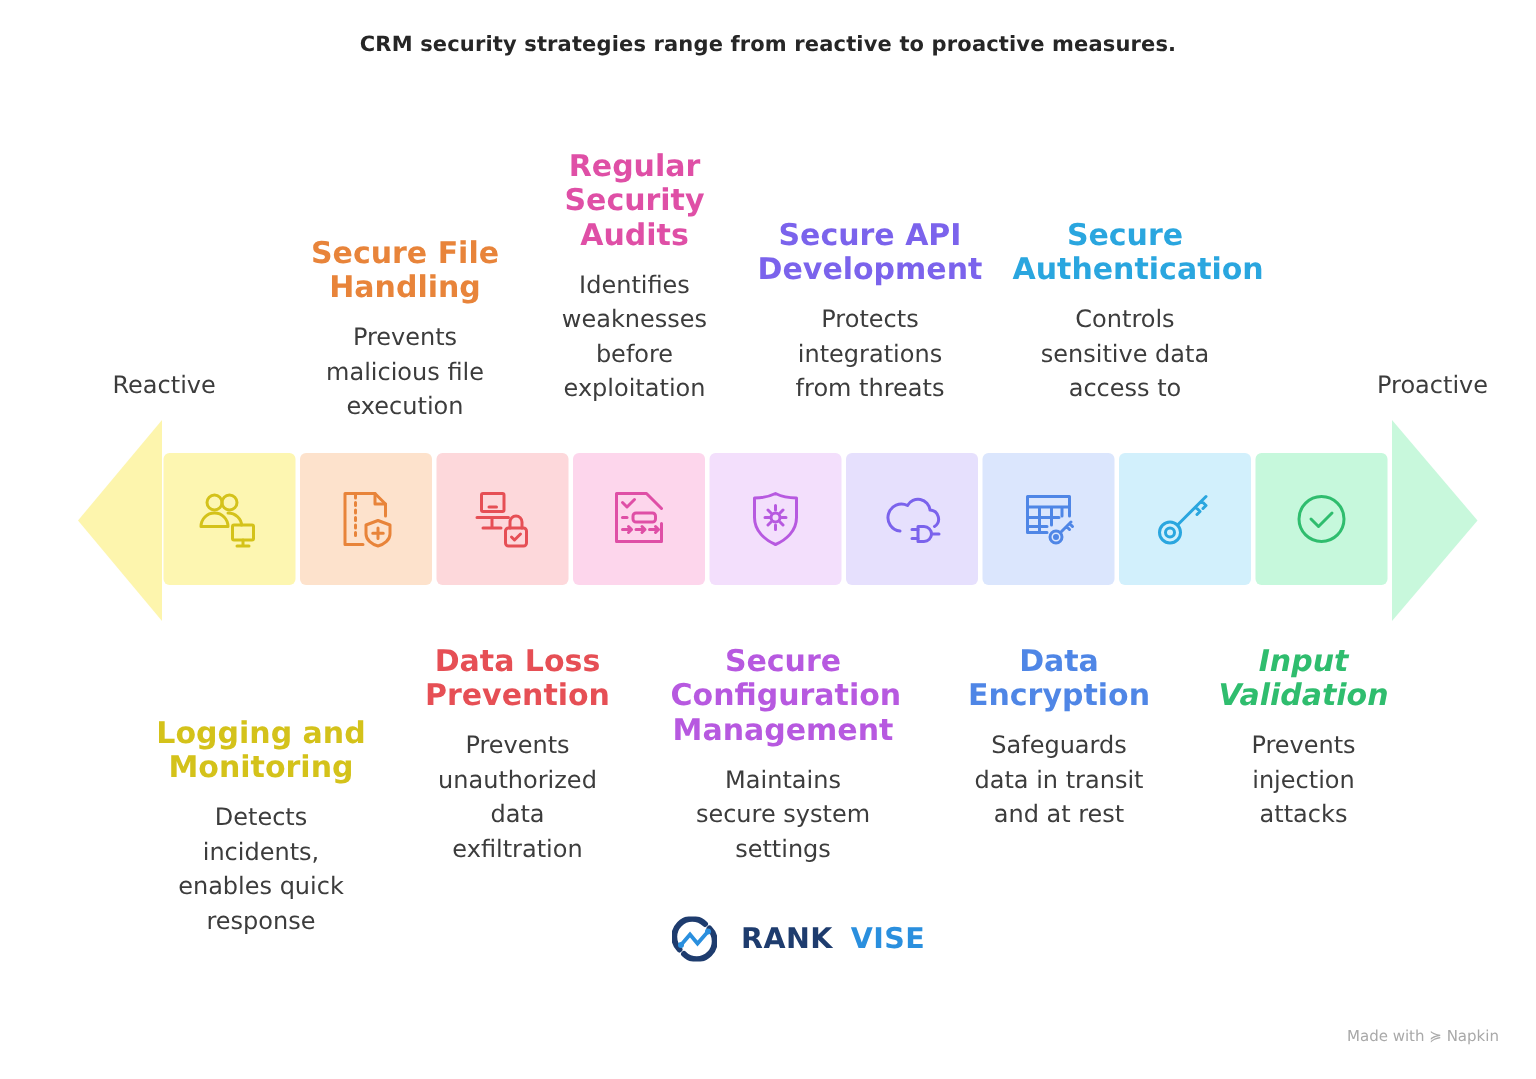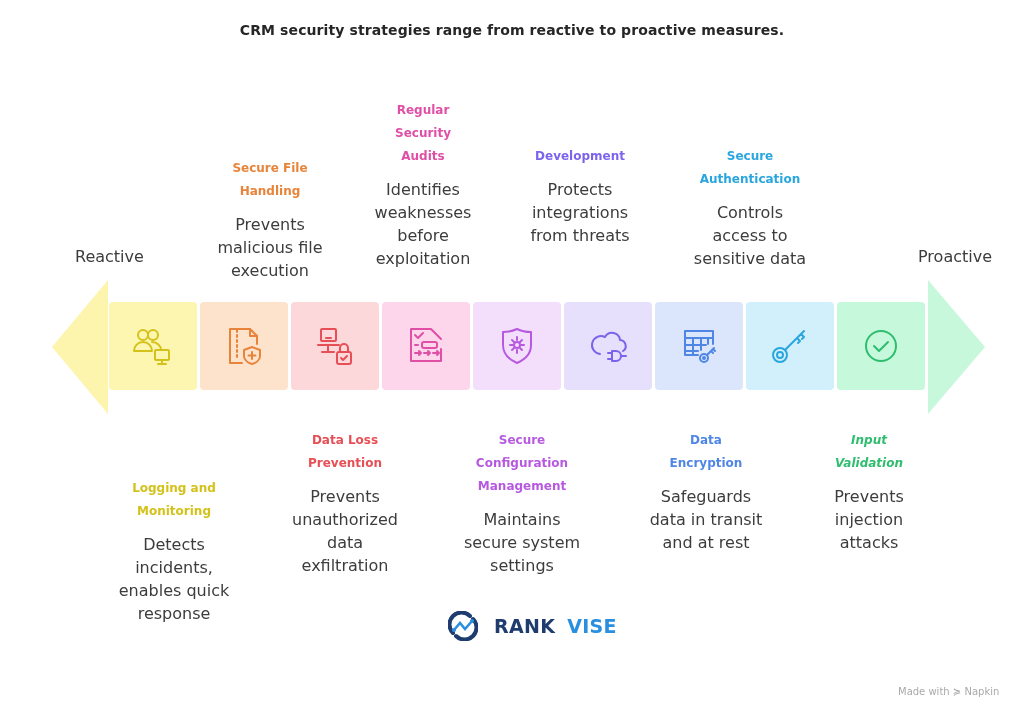--- a/index.html
+++ b/index.html
@@ -4,21 +4,21 @@
 <style>
   html,body{margin:0;padding:0;background:#ffffff;}
   body{width:1024px;height:719px;position:relative;overflow:hidden;font-family:"DejaVu Sans","Liberation Sans",sans-serif;color:#3a3a3a;}
   .title{position:absolute;left:0;top:22px;width:1024px;text-align:center;font-weight:bold;font-size:14px;color:#262626;letter-spacing:0.1px;}
   .endlabel{position:absolute;top:247px;font-size:16px;color:#3c3c3c;}
   .arrow-left{position:absolute;left:52px;top:280px;width:0;height:0;border-top:67px solid transparent;border-bottom:67px solid transparent;border-right:56px solid #fdf5ad;}
   .arrow-right{position:absolute;left:928px;top:280px;width:0;height:0;border-top:67px solid transparent;border-bottom:67px solid transparent;border-left:57px solid #c8f8dc;}
   .tile{position:absolute;top:302px;width:88px;height:88px;border-radius:4px;display:flex;align-items:center;justify-content:center;}
   .tile svg{width:50px;height:50px;}
   .item{position:absolute;width:150px;text-align:center;}
-  .item .h{font-weight:bold;font-size:12px;line-height:23px;}
+  .item .h{font-weight:bold;font-size:20px;line-height:23px;}
   .item .d{font-size:16px;line-height:23px;color:#3c3c3c;margin-top:10px;}
   .logo{position:absolute;left:448px;top:611px;display:flex;align-items:center;gap:16px;}
   .logo .w{font-weight:bold;font-size:19px;letter-spacing:0.3px;}
   .made{position:absolute;left:898px;top:686px;font-size:10px;color:#a9a9a9;}
 </style>
 </head>
 <body>
 
 <div class="title">CRM security strategies range from reactive to proactive measures.</div>
 
@@ -121,37 +121,38 @@
     </div>
   <div class="d">
       <div>Identifies</div>
       <div>weaknesses</div>
       <div>before</div>
       <div>exploitation</div>
     </div>
 </div>
 <div class="item" style="left:505px;top:145px;">
   <div class="h" style="color:#7b63ec;">
+      <div>Secure API</div>
       <div>Development</div>
     </div>
   <div class="d">
       <div>Protects</div>
       <div>integrations</div>
       <div>from threats</div>
     </div>
 </div>
 <div class="item" style="left:675px;top:145px;">
   <div class="h" style="color:#2aa6df;">
       <div>Secure</div>
       <div>Authentication</div>
     </div>
   <div class="d">
       <div>Controls</div>
+      <div>sensitive data</div>
       <div>access to</div>
-      <div>sensitive data</div>
     </div>
 </div>
 
 <div class="item" style="left:99px;top:429px;margin-top:48px;">
   <div class="h" style="color:#d4c21a;">
       <div>Logging and</div>
       <div>Monitoring</div>
     </div>
   <div class="d">
       <div>Detects</div>

